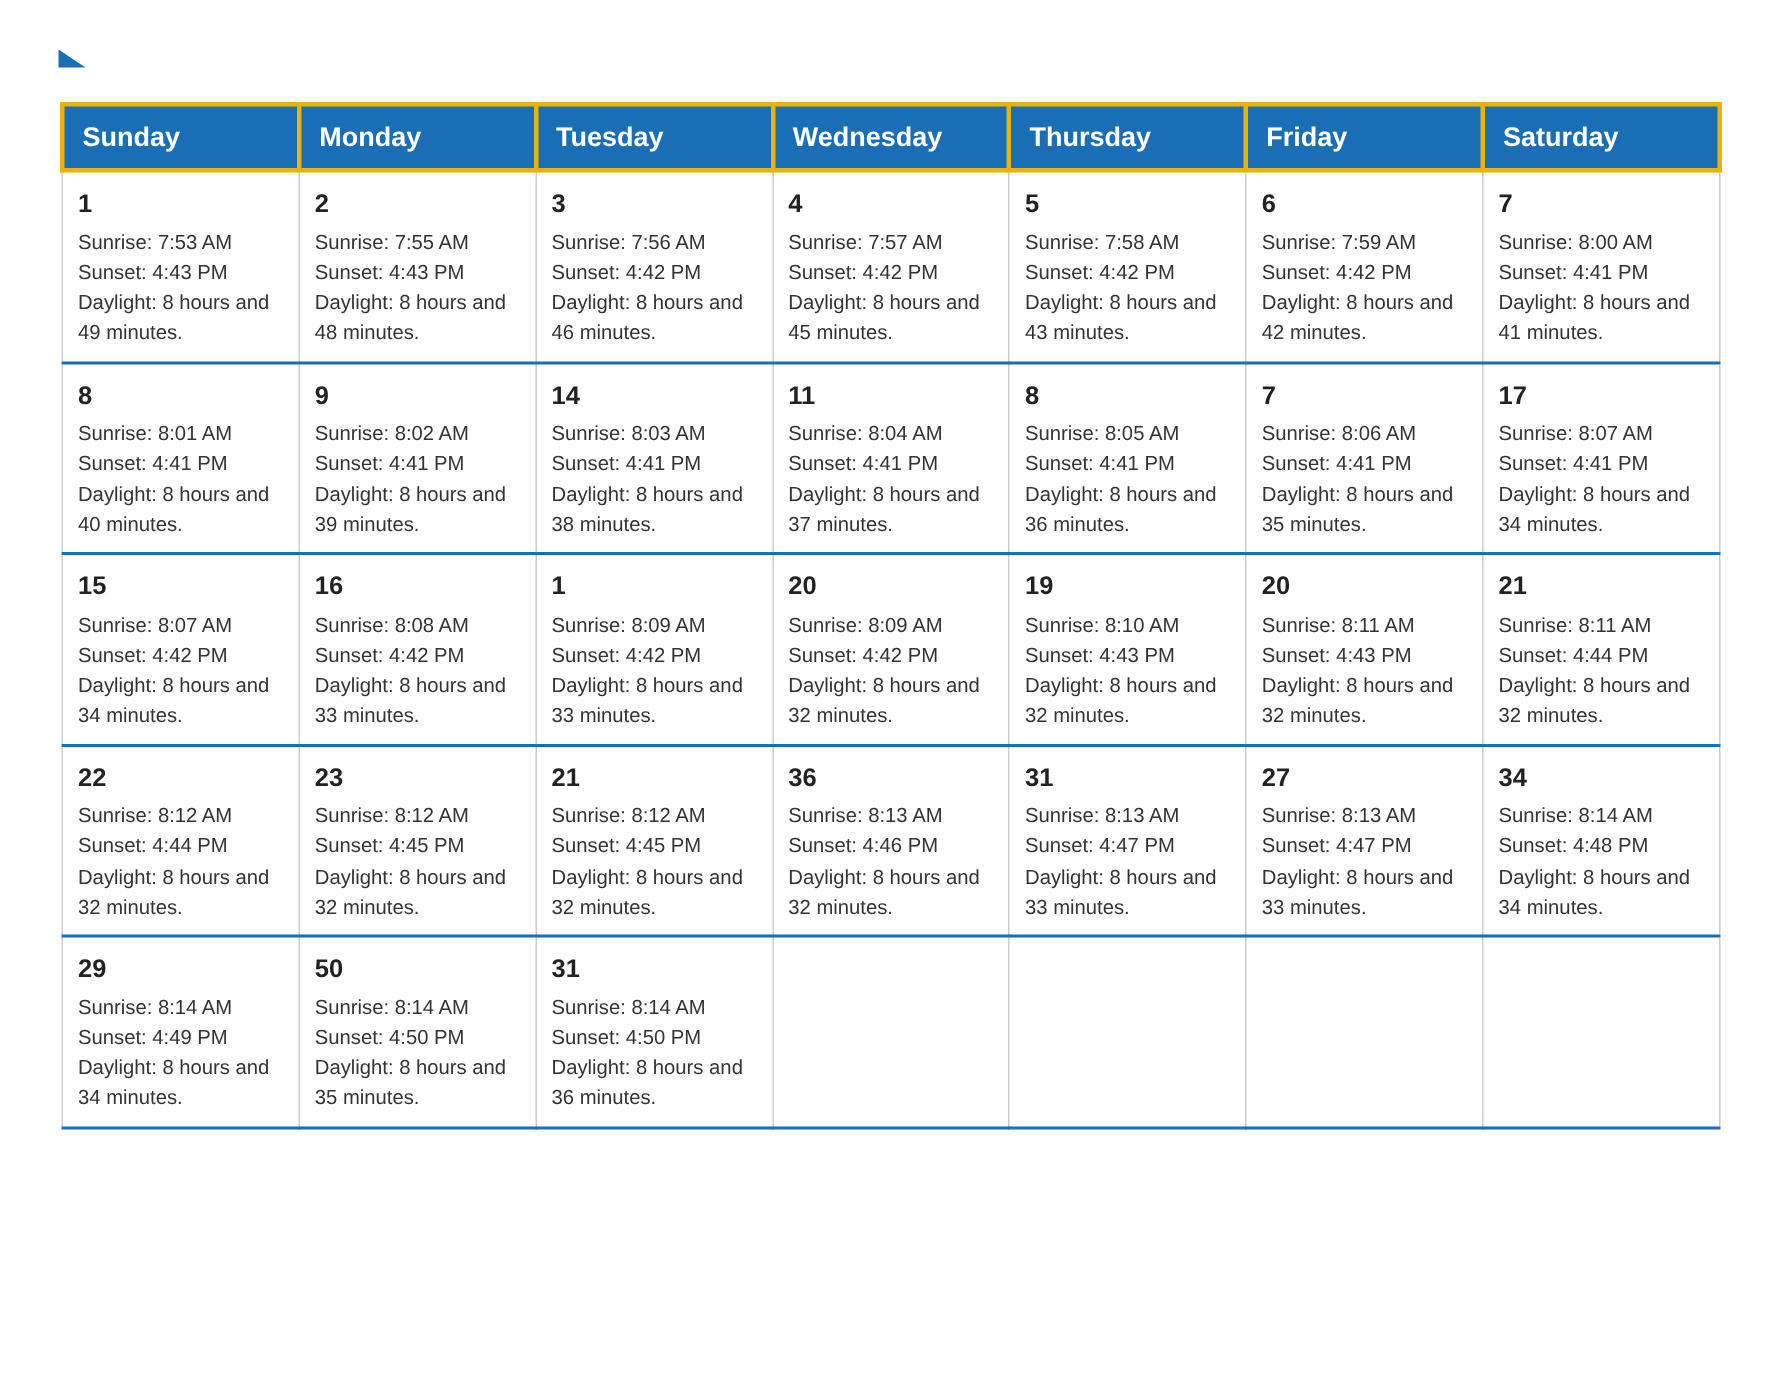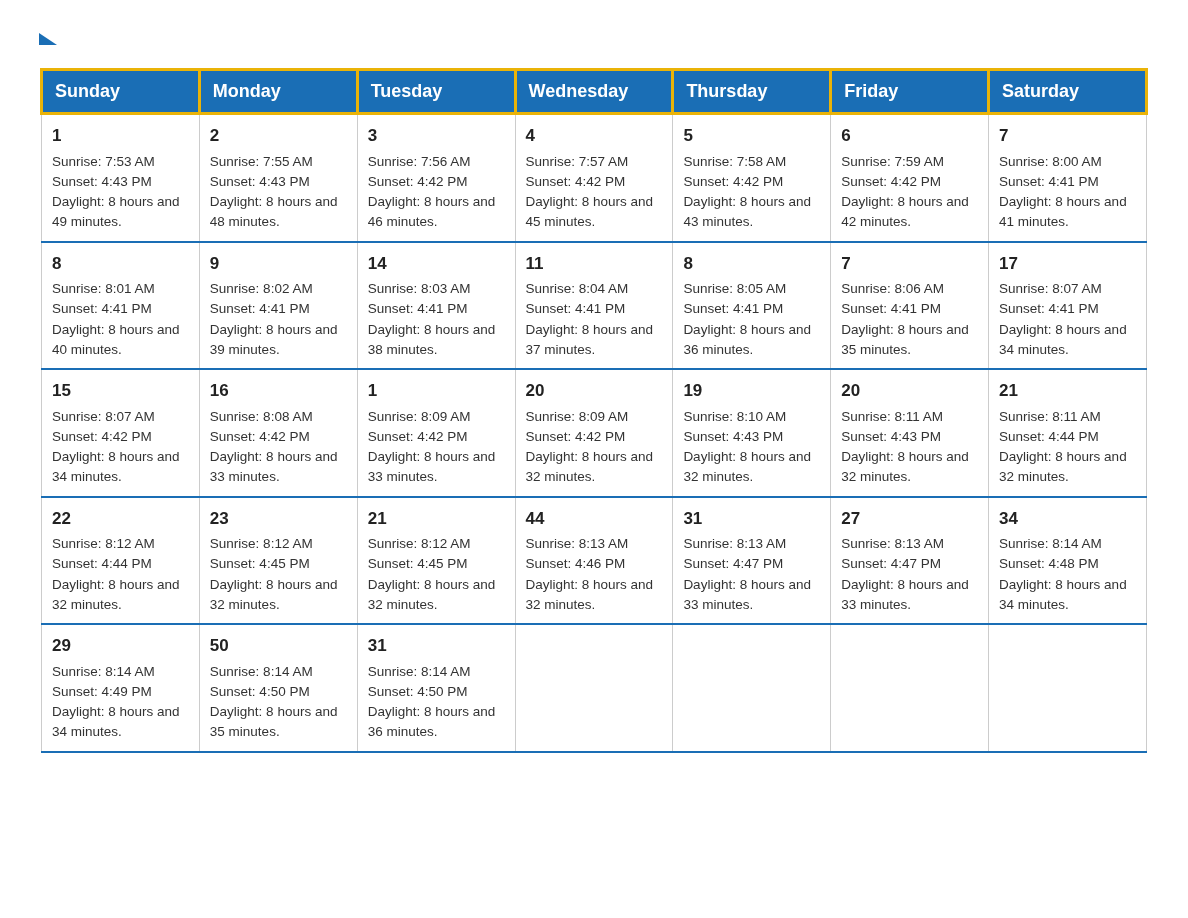--- a/index.html
+++ b/index.html
@@ -153,21 +153,21 @@
         <td><span class="day-number">1</span>Sunrise: 8:09 AM<br>Sunset: 4:42 PM<br>Daylight: 8 hours and 33 minutes.</td>
         <td><span class="day-number">20</span>Sunrise: 8:09 AM<br>Sunset: 4:42 PM<br>Daylight: 8 hours and 32 minutes.</td>
         <td><span class="day-number">19</span>Sunrise: 8:10 AM<br>Sunset: 4:43 PM<br>Daylight: 8 hours and 32 minutes.</td>
         <td><span class="day-number">20</span>Sunrise: 8:11 AM<br>Sunset: 4:43 PM<br>Daylight: 8 hours and 32 minutes.</td>
         <td><span class="day-number">21</span>Sunrise: 8:11 AM<br>Sunset: 4:44 PM<br>Daylight: 8 hours and 32 minutes.</td>
       </tr>
       <tr>
         <td><span class="day-number">22</span>Sunrise: 8:12 AM<br>Sunset: 4:44 PM<br>Daylight: 8 hours and 32 minutes.</td>
         <td><span class="day-number">23</span>Sunrise: 8:12 AM<br>Sunset: 4:45 PM<br>Daylight: 8 hours and 32 minutes.</td>
         <td><span class="day-number">21</span>Sunrise: 8:12 AM<br>Sunset: 4:45 PM<br>Daylight: 8 hours and 32 minutes.</td>
-        <td><span class="day-number">44</span>Sunrise: 8:13 AM<br>Sunset: 4:46 PM<br>Daylight: 8 hours and 32 minutes.</td>
+        <td><span class="day-number">36</span>Sunrise: 8:13 AM<br>Sunset: 4:46 PM<br>Daylight: 8 hours and 32 minutes.</td>
         <td><span class="day-number">31</span>Sunrise: 8:13 AM<br>Sunset: 4:47 PM<br>Daylight: 8 hours and 33 minutes.</td>
         <td><span class="day-number">27</span>Sunrise: 8:13 AM<br>Sunset: 4:47 PM<br>Daylight: 8 hours and 33 minutes.</td>
         <td><span class="day-number">34</span>Sunrise: 8:14 AM<br>Sunset: 4:48 PM<br>Daylight: 8 hours and 34 minutes.</td>
       </tr>
       <tr>
         <td><span class="day-number">29</span>Sunrise: 8:14 AM<br>Sunset: 4:49 PM<br>Daylight: 8 hours and 34 minutes.</td>
         <td><span class="day-number">50</span>Sunrise: 8:14 AM<br>Sunset: 4:50 PM<br>Daylight: 8 hours and 35 minutes.</td>
         <td><span class="day-number">31</span>Sunrise: 8:14 AM<br>Sunset: 4:50 PM<br>Daylight: 8 hours and 36 minutes.</td>
         <td class="empty"></td>
         <td class="empty"></td>

